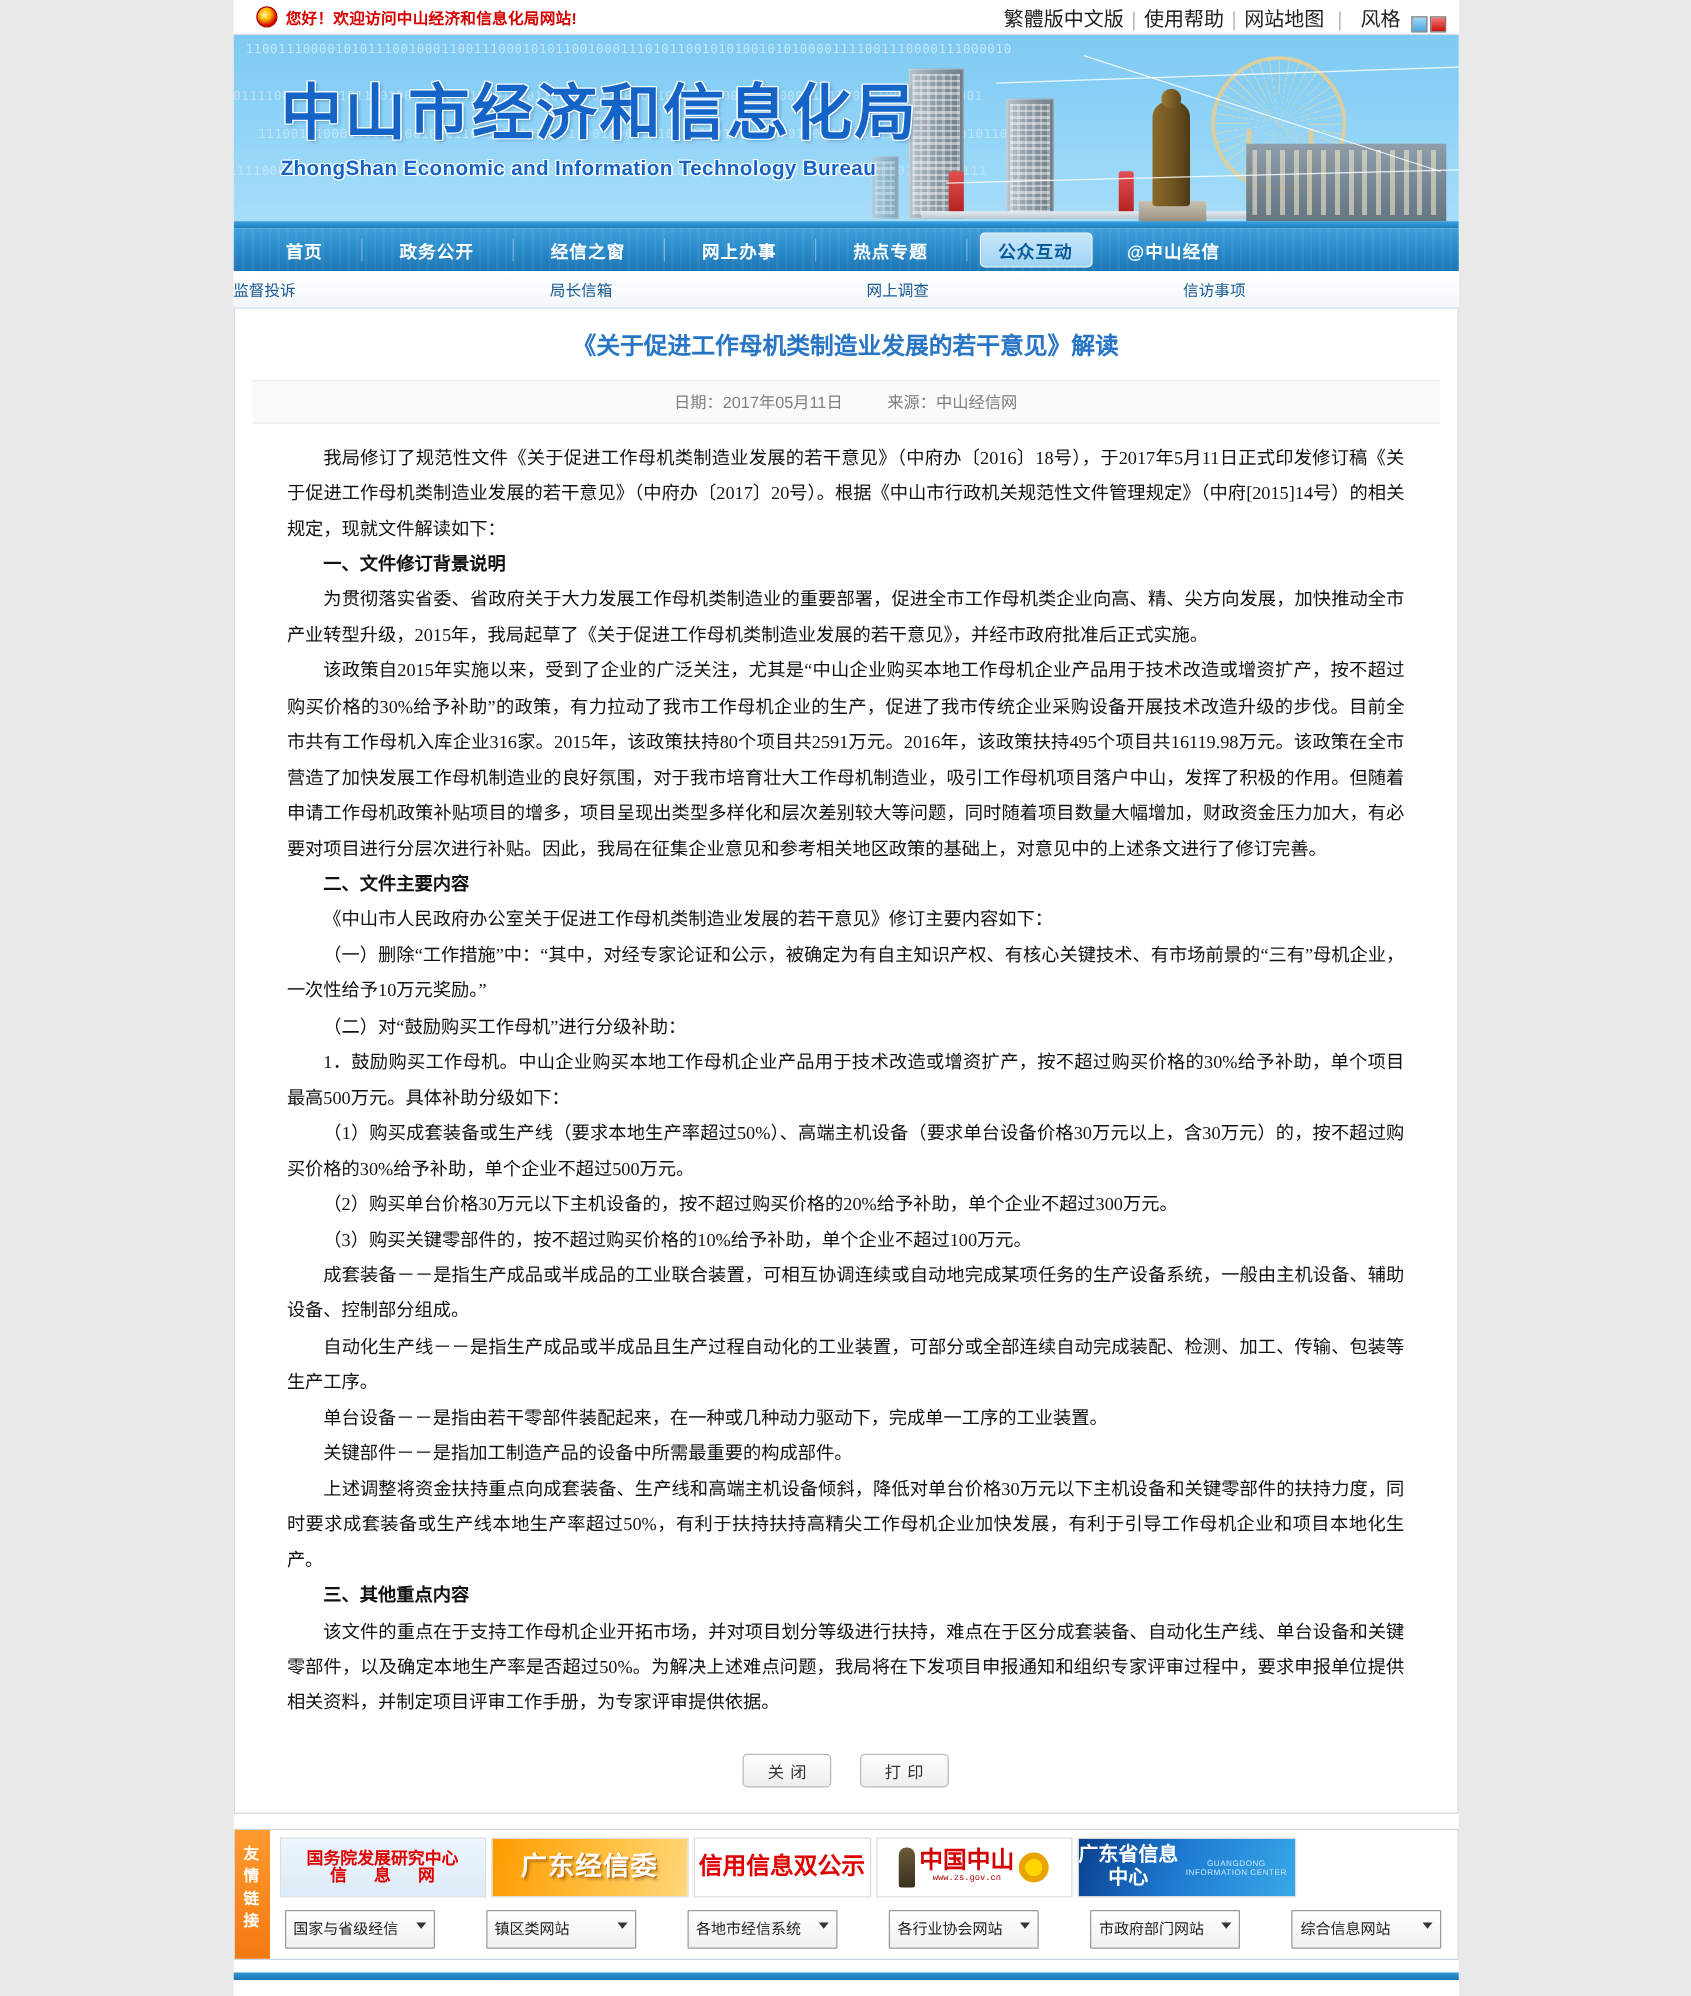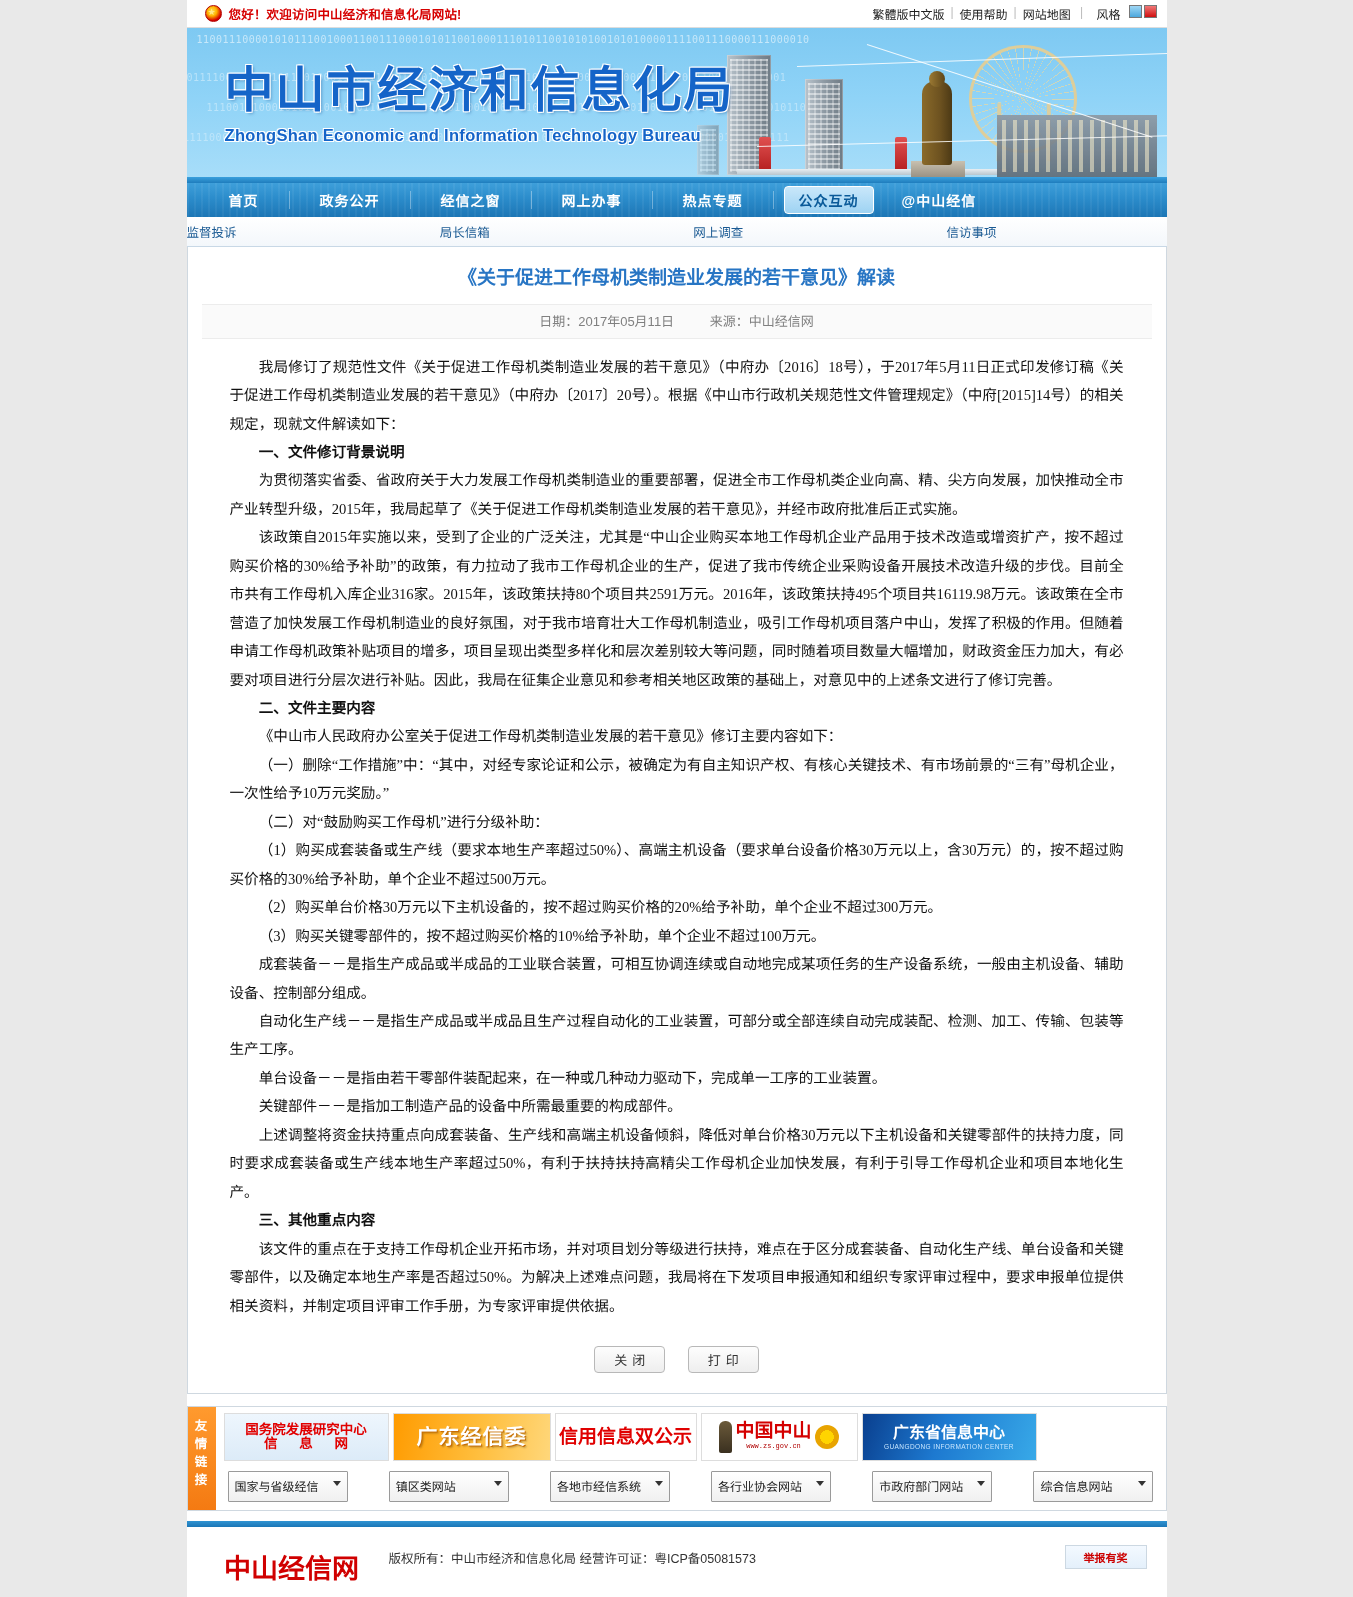--- a/index.html
+++ b/index.html
@@ -54,22 +54,22 @@
     line-height: 17px;
   }
   .welcome-text {
     color: #d60000;
     font-size: 12.5px;
     font-weight: bold;
     letter-spacing: 0.2px;
   }
   .topbar-right {
     display: flex;
-    align-items: flex-start;
-    font-size: 12px;
+    align-items: flex-end;
+    font-size: 16px;
     color: #333;
   }
   .topbar-right a {
     color: #222;
     text-decoration: none;
     padding: 0 6px;
   }
   .topbar-sep { color: #bbb; }
   .style-label { padding: 0 6px 0 10px; color: #222; }
   .style-swatch {
@@ -422,21 +422,21 @@
     width: 24px; height: 24px;
     background: radial-gradient(circle at 50% 50%, #ffd400 0 40%, #e8a400 41% 100%);
     border-radius: 50%;
     flex: none;
   }
   .logo-gdxxzx {
     width: 175px;
     background: linear-gradient(110deg, #0a3f8e, #1d79d0 45%, #38a9e8);
     color: #ffffff;
     font-size: 16px;
-    flex-direction: column;
+    flex-direction: row;
     line-height: 1.1;
   }
   .logo-gdxxzx .sub {
     font-size: 6.5px;
     letter-spacing: .4px;
     color: #c8e6ff;
     font-weight: normal;
     margin-top: 2px;
   }
   .select-row {
@@ -600,20 +600,21 @@
 
     <div class="article-body" id="article-body">
         <p class="">我局修订了规范性文件《关于促进工作母机类制造业发展的若干意见》（中府办〔2016〕18号），于2017年5月11日正式印发修订稿《关于促进工作母机类制造业发展的若干意见》（中府办〔2017〕20号）。根据《中山市行政机关规范性文件管理规定》（中府[2015]14号）的相关规定，现就文件解读如下：</p>
         <p class="heading">一、文件修订背景说明</p>
         <p class="">为贯彻落实省委、省政府关于大力发展工作母机类制造业的重要部署，促进全市工作母机类企业向高、精、尖方向发展，加快推动全市产业转型升级，2015年，我局起草了《关于促进工作母机类制造业发展的若干意见》，并经市政府批准后正式实施。</p>
         <p class="">该政策自2015年实施以来，受到了企业的广泛关注，尤其是“中山企业购买本地工作母机企业产品用于技术改造或增资扩产，按不超过购买价格的30%给予补助”的政策，有力拉动了我市工作母机企业的生产，促进了我市传统企业采购设备开展技术改造升级的步伐。目前全市共有工作母机入库企业316家。2015年，该政策扶持80个项目共2591万元。2016年，该政策扶持495个项目共16119.98万元。该政策在全市营造了加快发展工作母机制造业的良好氛围，对于我市培育壮大工作母机制造业，吸引工作母机项目落户中山，发挥了积极的作用。但随着申请工作母机政策补贴项目的增多，项目呈现出类型多样化和层次差别较大等问题，同时随着项目数量大幅增加，财政资金压力加大，有必要对项目进行分层次进行补贴。因此，我局在征集企业意见和参考相关地区政策的基础上，对意见中的上述条文进行了修订完善。</p>
         <p class="heading">二、文件主要内容</p>
         <p class="">《中山市人民政府办公室关于促进工作母机类制造业发展的若干意见》修订主要内容如下：</p>
         <p class="">（一）删除“工作措施”中：“其中，对经专家论证和公示，被确定为有自主知识产权、有核心关键技术、有市场前景的“三有”母机企业，一次性给予10万元奖励。”</p>
         <p class="">（二）对“鼓励购买工作母机”进行分级补助：</p>
+        <p class="">1．鼓励购买工作母机。中山企业购买本地工作母机企业产品用于技术改造或增资扩产，按不超过购买价格的30%给予补助，单个项目最高500万元。具体补助分级如下：</p>
         <p class="">（1）购买成套装备或生产线（要求本地生产率超过50%）、高端主机设备（要求单台设备价格30万元以上，含30万元）的，按不超过购买价格的30%给予补助，单个企业不超过500万元。</p>
         <p class="">（2）购买单台价格30万元以下主机设备的，按不超过购买价格的20%给予补助，单个企业不超过300万元。</p>
         <p class="">（3）购买关键零部件的，按不超过购买价格的10%给予补助，单个企业不超过100万元。</p>
         <p class="">成套装备－－是指生产成品或半成品的工业联合装置，可相互协调连续或自动地完成某项任务的生产设备系统，一般由主机设备、辅助设备、控制部分组成。</p>
         <p class="">自动化生产线－－是指生产成品或半成品且生产过程自动化的工业装置，可部分或全部连续自动完成装配、检测、加工、传输、包装等生产工序。</p>
         <p class="">单台设备－－是指由若干零部件装配起来，在一种或几种动力驱动下，完成单一工序的工业装置。</p>
         <p class="">关键部件－－是指加工制造产品的设备中所需最重要的构成部件。</p>
         <p class="">上述调整将资金扶持重点向成套装备、生产线和高端主机设备倾斜，降低对单台价格30万元以下主机设备和关键零部件的扶持力度，同时要求成套装备或生产线本地生产率超过50%，有利于扶持扶持高精尖工作母机企业加快发展，有利于引导工作母机企业和项目本地化生产。</p>
         <p class="heading">三、其他重点内容</p>
         <p class="">该文件的重点在于支持工作母机企业开拓市场，并对项目划分等级进行扶持，难点在于区分成套装备、自动化生产线、单台设备和关键零部件，以及确定本地生产率是否超过50%。为解决上述难点问题，我局将在下发项目申报通知和组织专家评审过程中，要求申报单位提供相关资料，并制定项目评审工作手册，为专家评审提供依据。</p>

